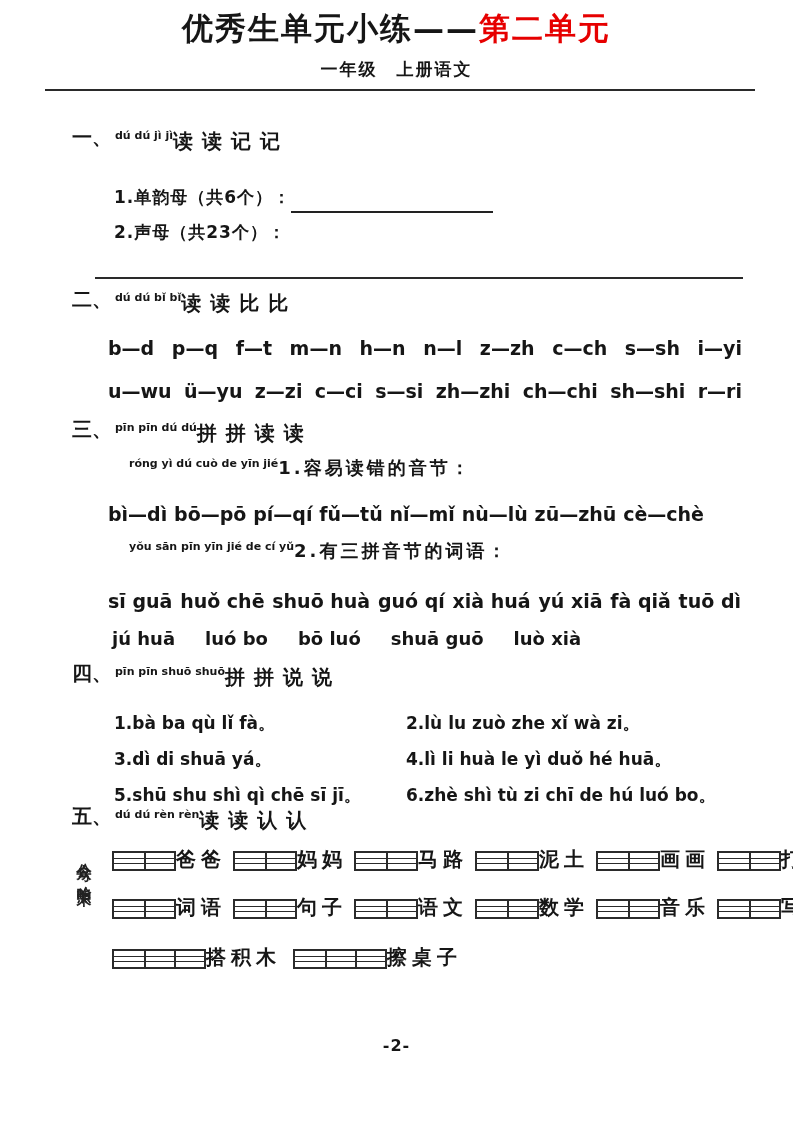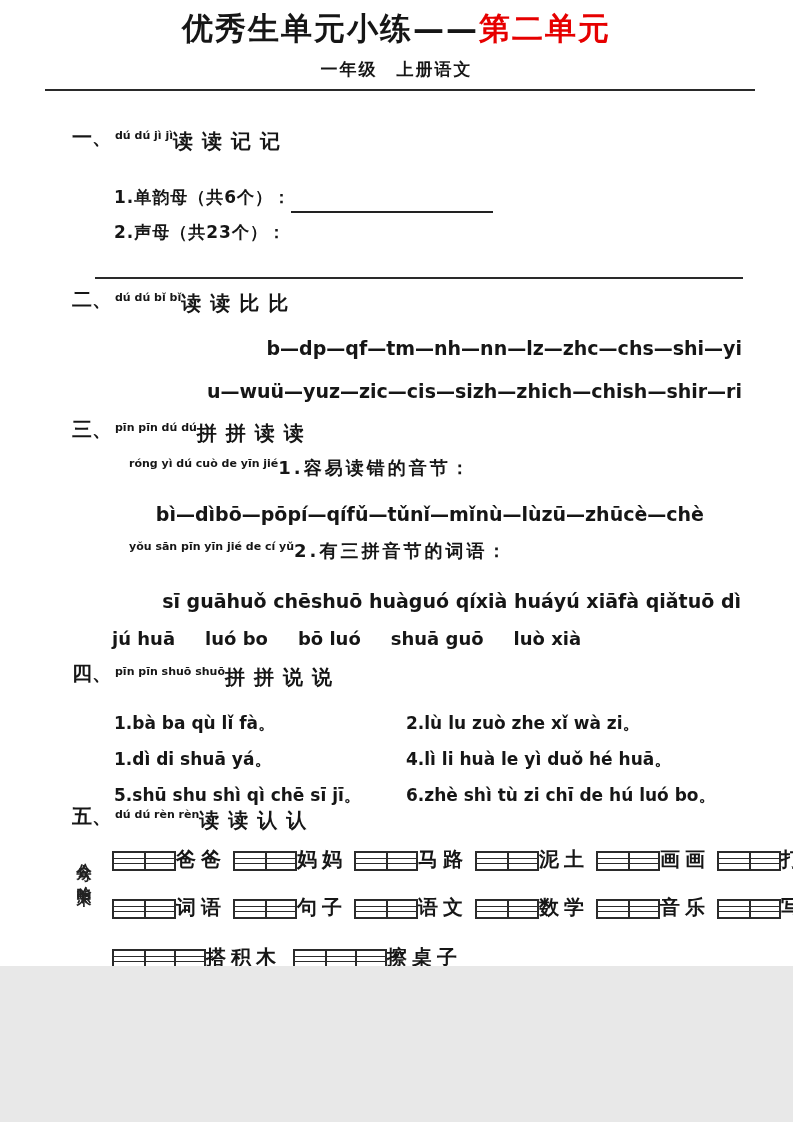--- a/index.html
+++ b/index.html
@@ -1,16 +1,16 @@
 <!DOCTYPE html>
 <html><head>
 <meta charset="utf-8">
 <style>
   html,body{margin:0;padding:0;background:#e8e8e8;}
-  .page{position:relative;width:793px;height:966px;margin:0 auto;background:#ffffff;
+  .page{position:relative;width:793px;height:1122px;margin:0 auto;background:#ffffff;
         color:#161616;font-family:"DejaVu Sans",sans-serif;overflow:hidden;}
 
   
   .title-row{position:absolute;top:8px;left:0;right:0;text-align:center;
              font-size:31px;font-weight:900;letter-spacing:2px;white-space:nowrap;}
   .title-red{font-weight:900;}
   .subtitle{position:absolute;top:58px;left:0;right:0;text-align:center;
             font-size:17px;font-weight:700;letter-spacing:2px;}
   .rule-top{position:absolute;top:89px;left:45px;width:710px;height:2px;background:#2a2a2a;}
 
@@ -20,21 +20,21 @@
   .stack{display:flex;flex-direction:row;}
   .pinyin{font-size:11px;font-weight:600;line-height:1;margin:0 0 2px 3px;white-space:nowrap;}
   .sec-title{font-size:20px;font-weight:700;letter-spacing:9px;line-height:1.1;white-space:nowrap;}
 
   
   .q-item{position:absolute;left:114px;font-size:17px;font-weight:700;letter-spacing:1px;white-space:nowrap;}
   .blank-short{position:absolute;top:211px;left:291px;width:202px;height:2px;background:#222;}
   .rule-mid{position:absolute;top:277px;left:95px;width:648px;height:2px;background:#2a2a2a;}
 
   
-  .pairline{position:absolute;left:108px;display:flex;justify-content:flex-end;
+  .pairline{position:absolute;left:108px;display:flex;justify-content:space-between;
             font-size:19px;font-weight:600;white-space:nowrap;}
   .gapline{position:absolute;left:112px;display:flex;font-size:18px;font-weight:600;white-space:nowrap;}
 
   
   .sub-head{position:absolute;left:113px;display:flex;}
   .sub-pinyin{font-size:11px;font-weight:600;line-height:1;margin:0 0 2px 16px;white-space:nowrap;}
   .sub-title{font-size:18px;font-weight:700;letter-spacing:3px;line-height:1.15;white-space:nowrap;}
 
   
   .sentences{position:absolute;top:712px;left:114px;width:645px;display:grid;
@@ -165,21 +165,21 @@
     <span class="sec-num">四、</span>
     <span class="stack">
       <span class="pinyin">pīn pīn shuō shuō</span>
       <span class="sec-title">拼拼说说</span>
     </span>
   </div>
   <div class="sentences">
 
   <span>1.bà ba qù lǐ fà。</span>
       <span>2.lù lu zuò zhe xǐ wà zi。</span>
-      <span>1.dì di shuā yá。</span>
+      <span>3.dì di shuā yá。</span>
       <span>4.lì li huà le yì duǒ hé huā。</span>
       <span>5.shū shu shì qì chē sī jī。</span>
       <span>6.zhè shì tù zi chī de hú luó bo。</span>
     </div>
 
   <div class="sec-head" style="top:803px">
     <span class="sec-num">五、</span>
     <span class="stack">
       <span class="pinyin">dú dú rèn rèn</span>
       <span class="sec-title">读读认认</span>

